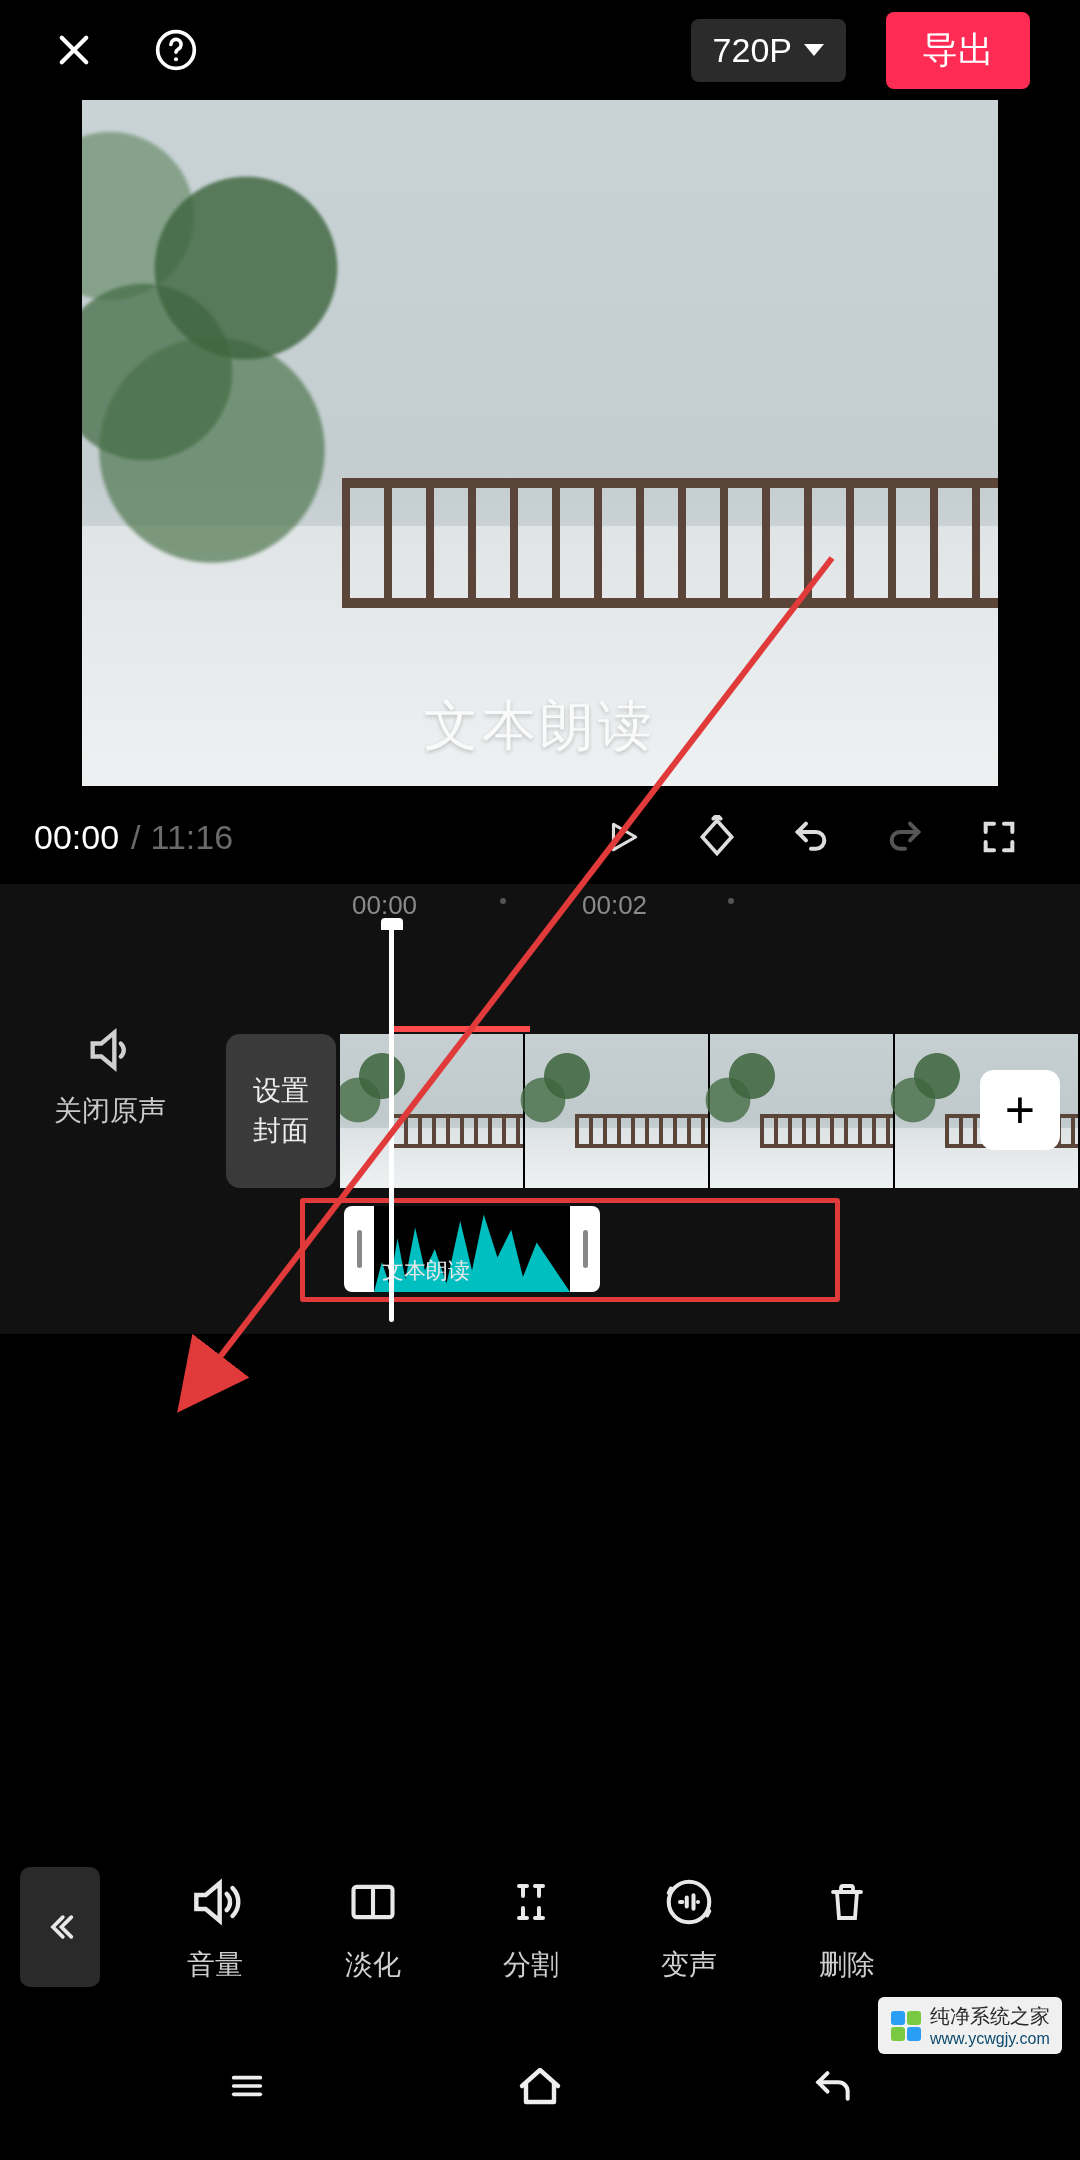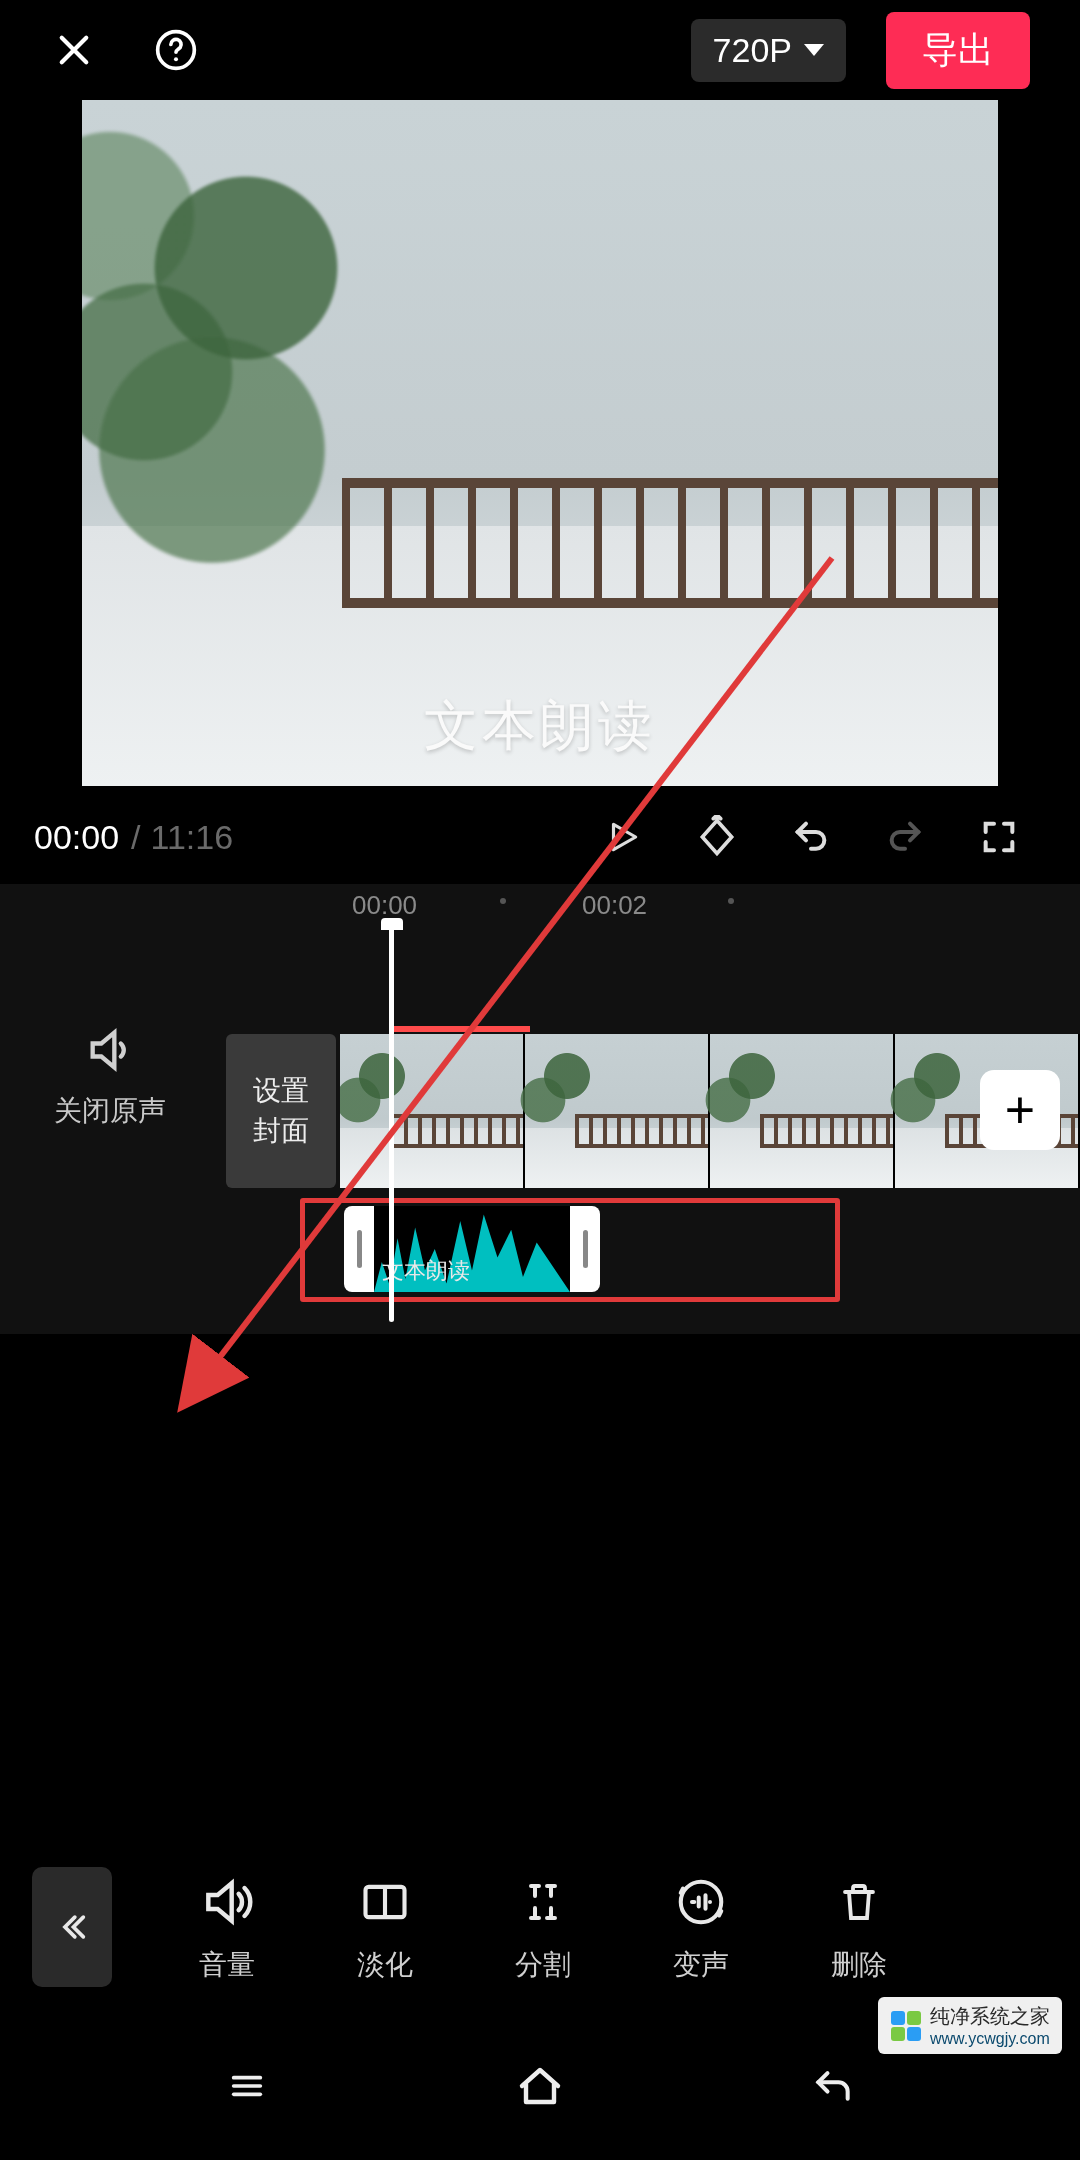--- a/index.html
+++ b/index.html
@@ -148,21 +148,21 @@
     width: 220px;
     text-align: center;
   }
   .mute-label { font-size: 28px; color: #c9c9c9; margin-top: 12px; }
 
   .cover-btn {
     position: absolute;
     left: 226px; top: 0;
     width: 110px; height: 154px;
     background: #3a3a3a;
-    border-radius: 6px;
+    border-radius: 14px;
     display: flex; align-items: center; justify-content: center;
     font-size: 28px;
     line-height: 40px;
     text-align: center;
     color: #ededed;
   }
   .clip-strip {
     position: absolute;
     left: 340px; top: 0; right: 0; height: 154px;
     display: flex;
@@ -263,21 +263,21 @@
     background: #fff;
     border-radius: 4px 4px 0 0;
   }
 
   .toolbar {
     position: absolute;
     left: 0; right: 0; bottom: 148px;
     height: 170px;
     display: flex;
     align-items: center;
-    padding-left: 32px;
+    padding-left: 20px;
   }
   .back-tool {
     width: 80px; height: 120px;
     background: #2a2a2a;
     border-radius: 10px;
     display: flex; align-items: center; justify-content: center;
     margin-right: 36px;
   }
   .tool {
     width: 158px;

